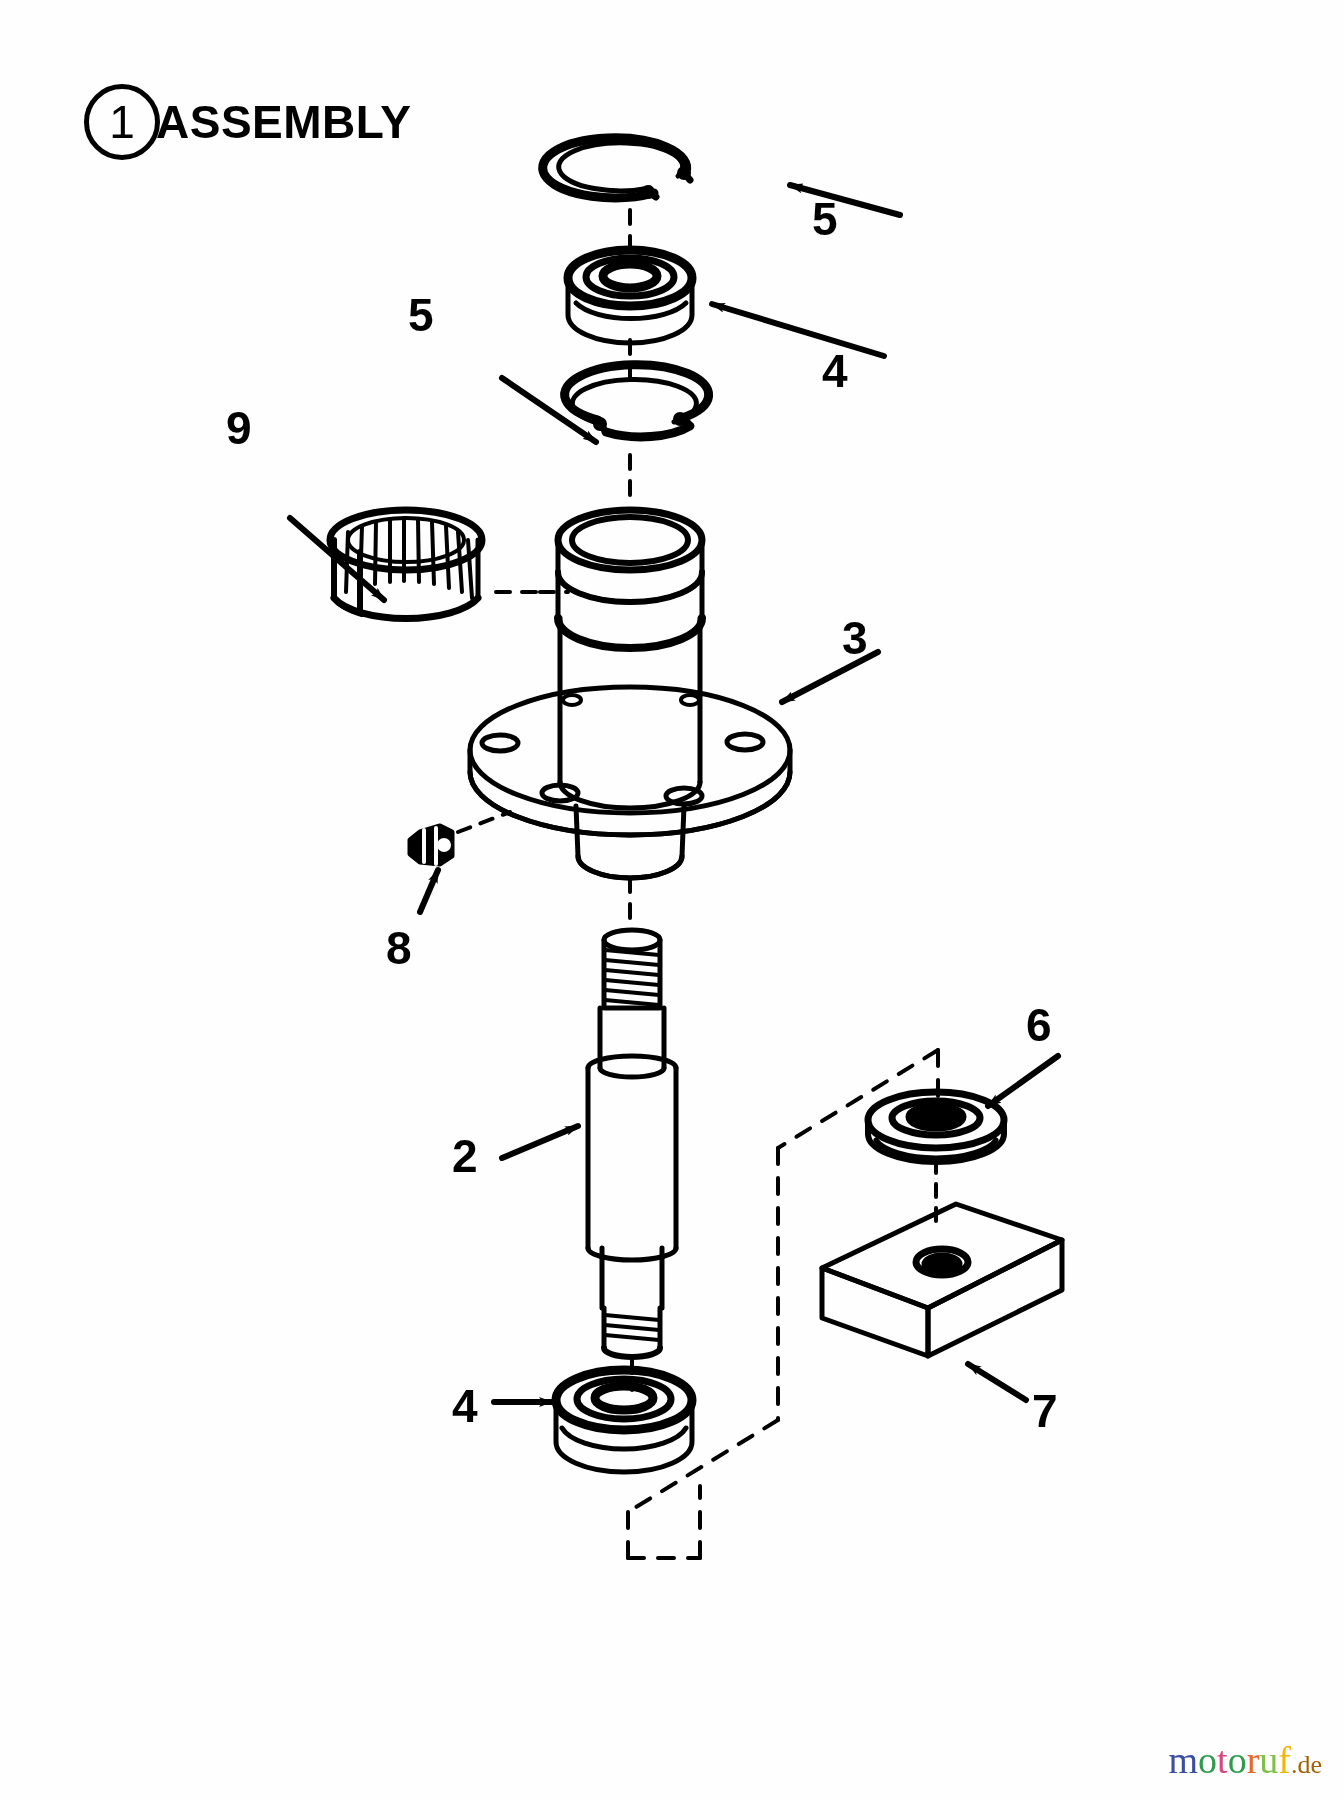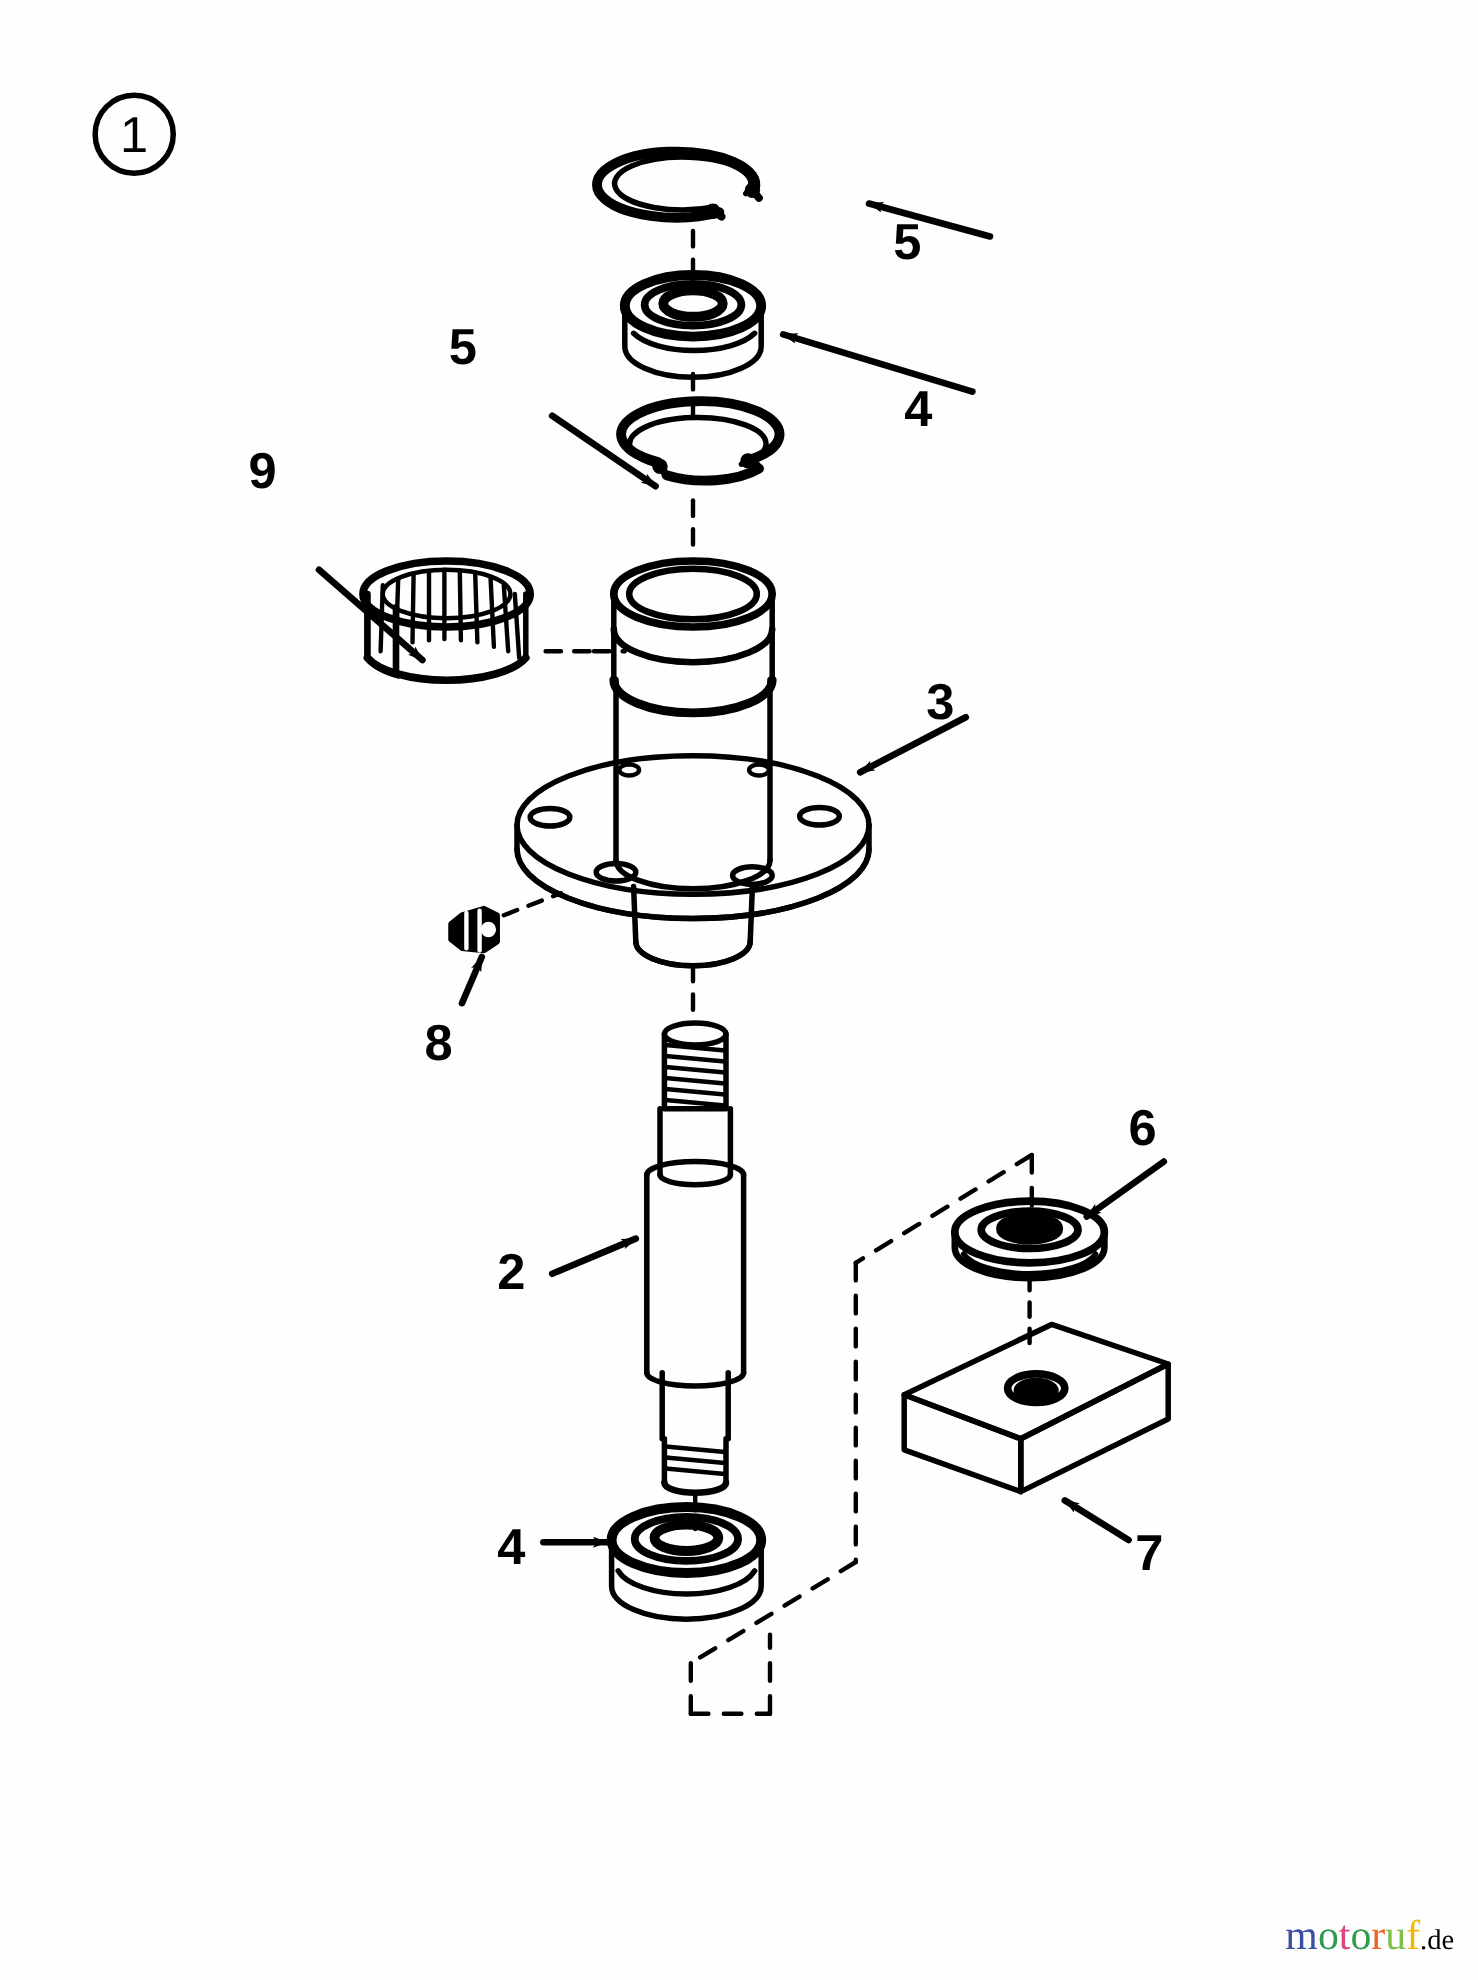--- a/index.html
+++ b/index.html
@@ -73,31 +73,32 @@
     letter-spacing: 0px;
     white-space: nowrap;
   }
   #watermark .l1 { color: #3b4ea0; }
   #watermark .l2 { color: #2f9b4e; }
   #watermark .l3 { color: #d8477f; }
   #watermark .l4 { color: #2f9b4e; }
   #watermark .l5 { color: #e8662a; }
   #watermark .l6 { color: #7fc04a; }
   #watermark .l7 { color: #f2b705; }
-  #watermark .tld { color: #000000; font-size: 26px; }
+  #watermark .tld { color: #a16207; font-size: 26px; }
 </style>
 </head>
 <body>
 
 <div id="sheet">
 
   <div id="title-block">
     <div id="fig-circle">
       <span>1</span>
     </div>
+    <div id="title-text">ASSEMBLY</div>
   </div>
 
   <svg id="artwork" viewBox="0 0 1344 1800" xmlns="http://www.w3.org/2000/svg">
     <defs>
       <marker id="arrowhead" markerWidth="14" markerHeight="10" refX="13" refY="5" orient="auto" markerUnits="userSpaceOnUse">
         <path d="M0,0 L14,5 L0,10 L3.5,5 Z" fill="#000"></path>
       </marker>
     </defs>
 
     <g fill="none" stroke="#000" stroke-width="4" stroke-linecap="round" stroke-linejoin="round">

